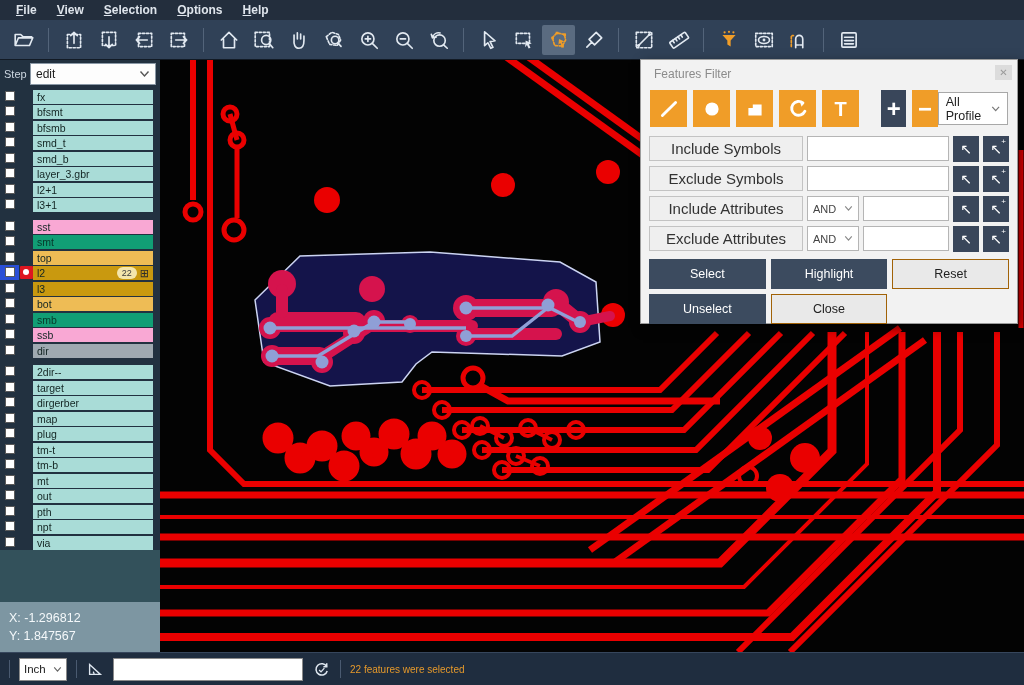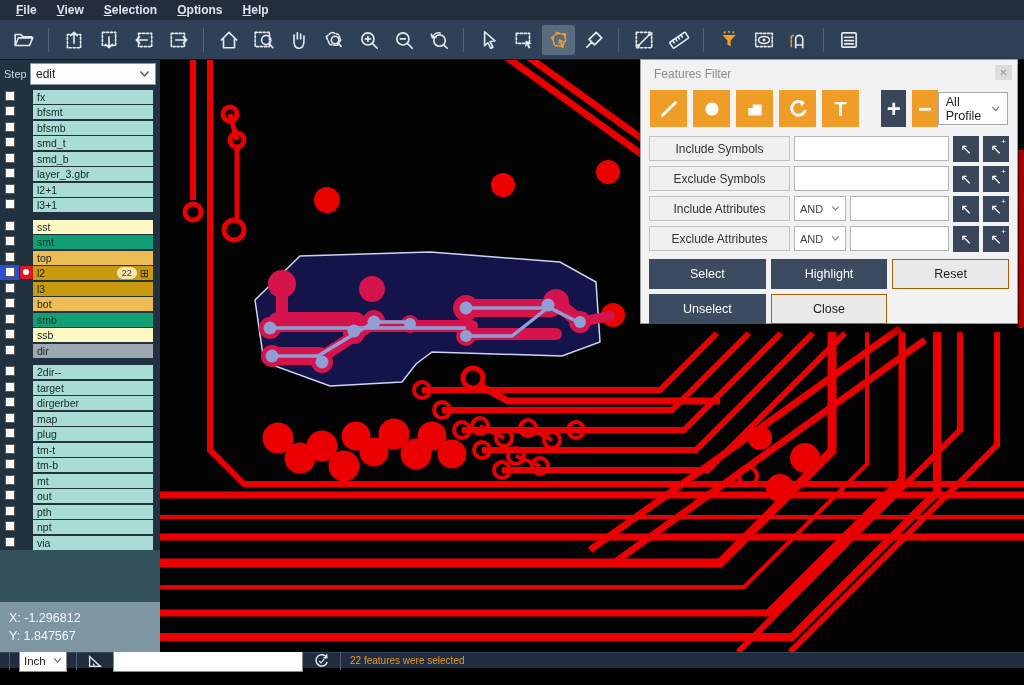--- a/index.html
+++ b/index.html
@@ -32,21 +32,21 @@
   .cbcell { width:19px; height:15.5px; display:flex; align-items:center; justify-content:center; }
   .lrow.active .cbcell { background:#2a4fd7; }
   .cb { width:10px; height:10px; background:#fff; border:1px solid #5a5a5a; }
   .spacer { width:14px; height:15.5px; display:flex; align-items:center; justify-content:center; }
   .dotbtn { width:13px; height:13px; background:#dd1620; border-radius:1px; display:flex;
             align-items:center; justify-content:center; }
   .dotbtn::after { content:""; width:6px; height:6px; border-radius:50%; background:#fff; }
   .lname { flex:1; height:14px; font-size:10.5px; padding:0 4px; display:flex; align-items:center;
            color:#132523; margin-right:7px; white-space:nowrap; overflow:hidden; }
   .c-teal  { background:#a9dcd7; }
-  .c-white { background:#fef9c3;margin-top:8px; }
+  .c-white { background:#f9a8d4;margin-top:8px; }
   .c-green { background:#119e75; color:#07372a; }
   .c-orange{ background:#eebc55; }
   .c-gold  { background:#c9990f; }
   .c-gray  { background:#9fa9b1; }
   .badge { margin-left:auto; background:#f4e6ac; border-radius:8px; font-size:9px; line-height:12px;
            padding:0 5px; color:#3a3a3a; }
   .gridglyph { font-size:11px; color:#2c2c2c; margin-left:3px; line-height:12px; }
   .sidebar-filler { flex:1; background:#33515b; }
   .xybox { height:50px; background:#7d96a2; color:#f4f8fa; font-size:12.5px; padding:7px 9px; line-height:1.45; }
   
@@ -62,34 +62,34 @@
   .shape-btn { width:37px; height:37px; background:#f09d28; display:flex; align-items:center;
                justify-content:center; margin-right:6px; }
   .plus-btn { width:37px; height:37px; background:#39465a; color:#fff; font-size:24px; display:flex;
               align-items:center; justify-content:center; margin-left:16px; font-weight:bold; }
   .minus-btn{ width:37px; height:37px; background:#f09d28; color:#fff; font-size:24px; display:flex;
               align-items:center; justify-content:center; margin-left:6px; font-weight:bold; }
   .profile-select { margin-left:auto; width:95px; height:33px; background:#fff; border:1px solid #a8a8a8;
                     font-size:12.5px; color:#222; display:flex; align-items:center;
                     justify-content:space-between; padding:0 7px; }
   .frow { display:flex; align-items:center; margin:3px 8px; height:27px; }
-  .flabel { width:141px; height:25px; background:#efefef; border:1px solid #c3c3c3; font-size:12px;
+  .flabel { width:154px; height:25px; background:#efefef; border:1px solid #c3c3c3; font-size:15px;
             display:flex; align-items:center; justify-content:center; color:#333; flex:none; }
   .fop { width:52px; height:25px; background:#fff; border:1px solid #b5b5b5; font-size:11px; color:#444;
          display:flex; align-items:center; justify-content:space-between; padding:0 5px; margin-left:4px; flex:none; }
   .finput { flex:1; height:25px; background:#fff; border:1px solid #b5b5b5; margin-left:4px; min-width:10px; }
   .fbtn { width:26px; height:26px; background:#39465a; color:#fff; display:flex; align-items:center;
           justify-content:center; font-size:14px; margin-left:4px; flex:none; position:relative; }
   .fbtn .plus-mark { position:absolute; top:1px; right:3px; font-size:8px; }
   .btn-grid { display:grid; grid-template-columns:1fr 1fr 1fr; gap:5px; margin:7px 8px 0 8px; }
   .dbtn { height:30px; display:flex; align-items:center; justify-content:center; font-size:12.5px; }
   .dbtn.dark { background:#3c4b5f; color:#fff; }
   .dbtn.light{ background:#e9e9e9; border:1px solid #a16207; color:#222; }
   
-  .statusbar { height:16px; background:#1f2d3f; display:flex; align-items:center; padding:0 9px; gap:9px;
+  .statusbar { height:33px; background:#1f2d3f; display:flex; align-items:center; padding:0 9px; gap:9px;
                border-top:1px solid #36465c; }
   .sb-sep { width:1px; height:18px; background:#4a5a70; }
   .unit-select { width:48px; height:23px; background:#fff; border:1px solid #8a8a8a; display:flex;
                  align-items:center; justify-content:space-between; font-size:11.5px; color:#222; padding:0 4px; }
   .cmd-input { width:190px; height:23px; background:#fff; border:1px solid #8a8a8a; }
   .status-msg { color:#e5992b; font-size:10px; }
 </style>
 </head>
 <body>
 

